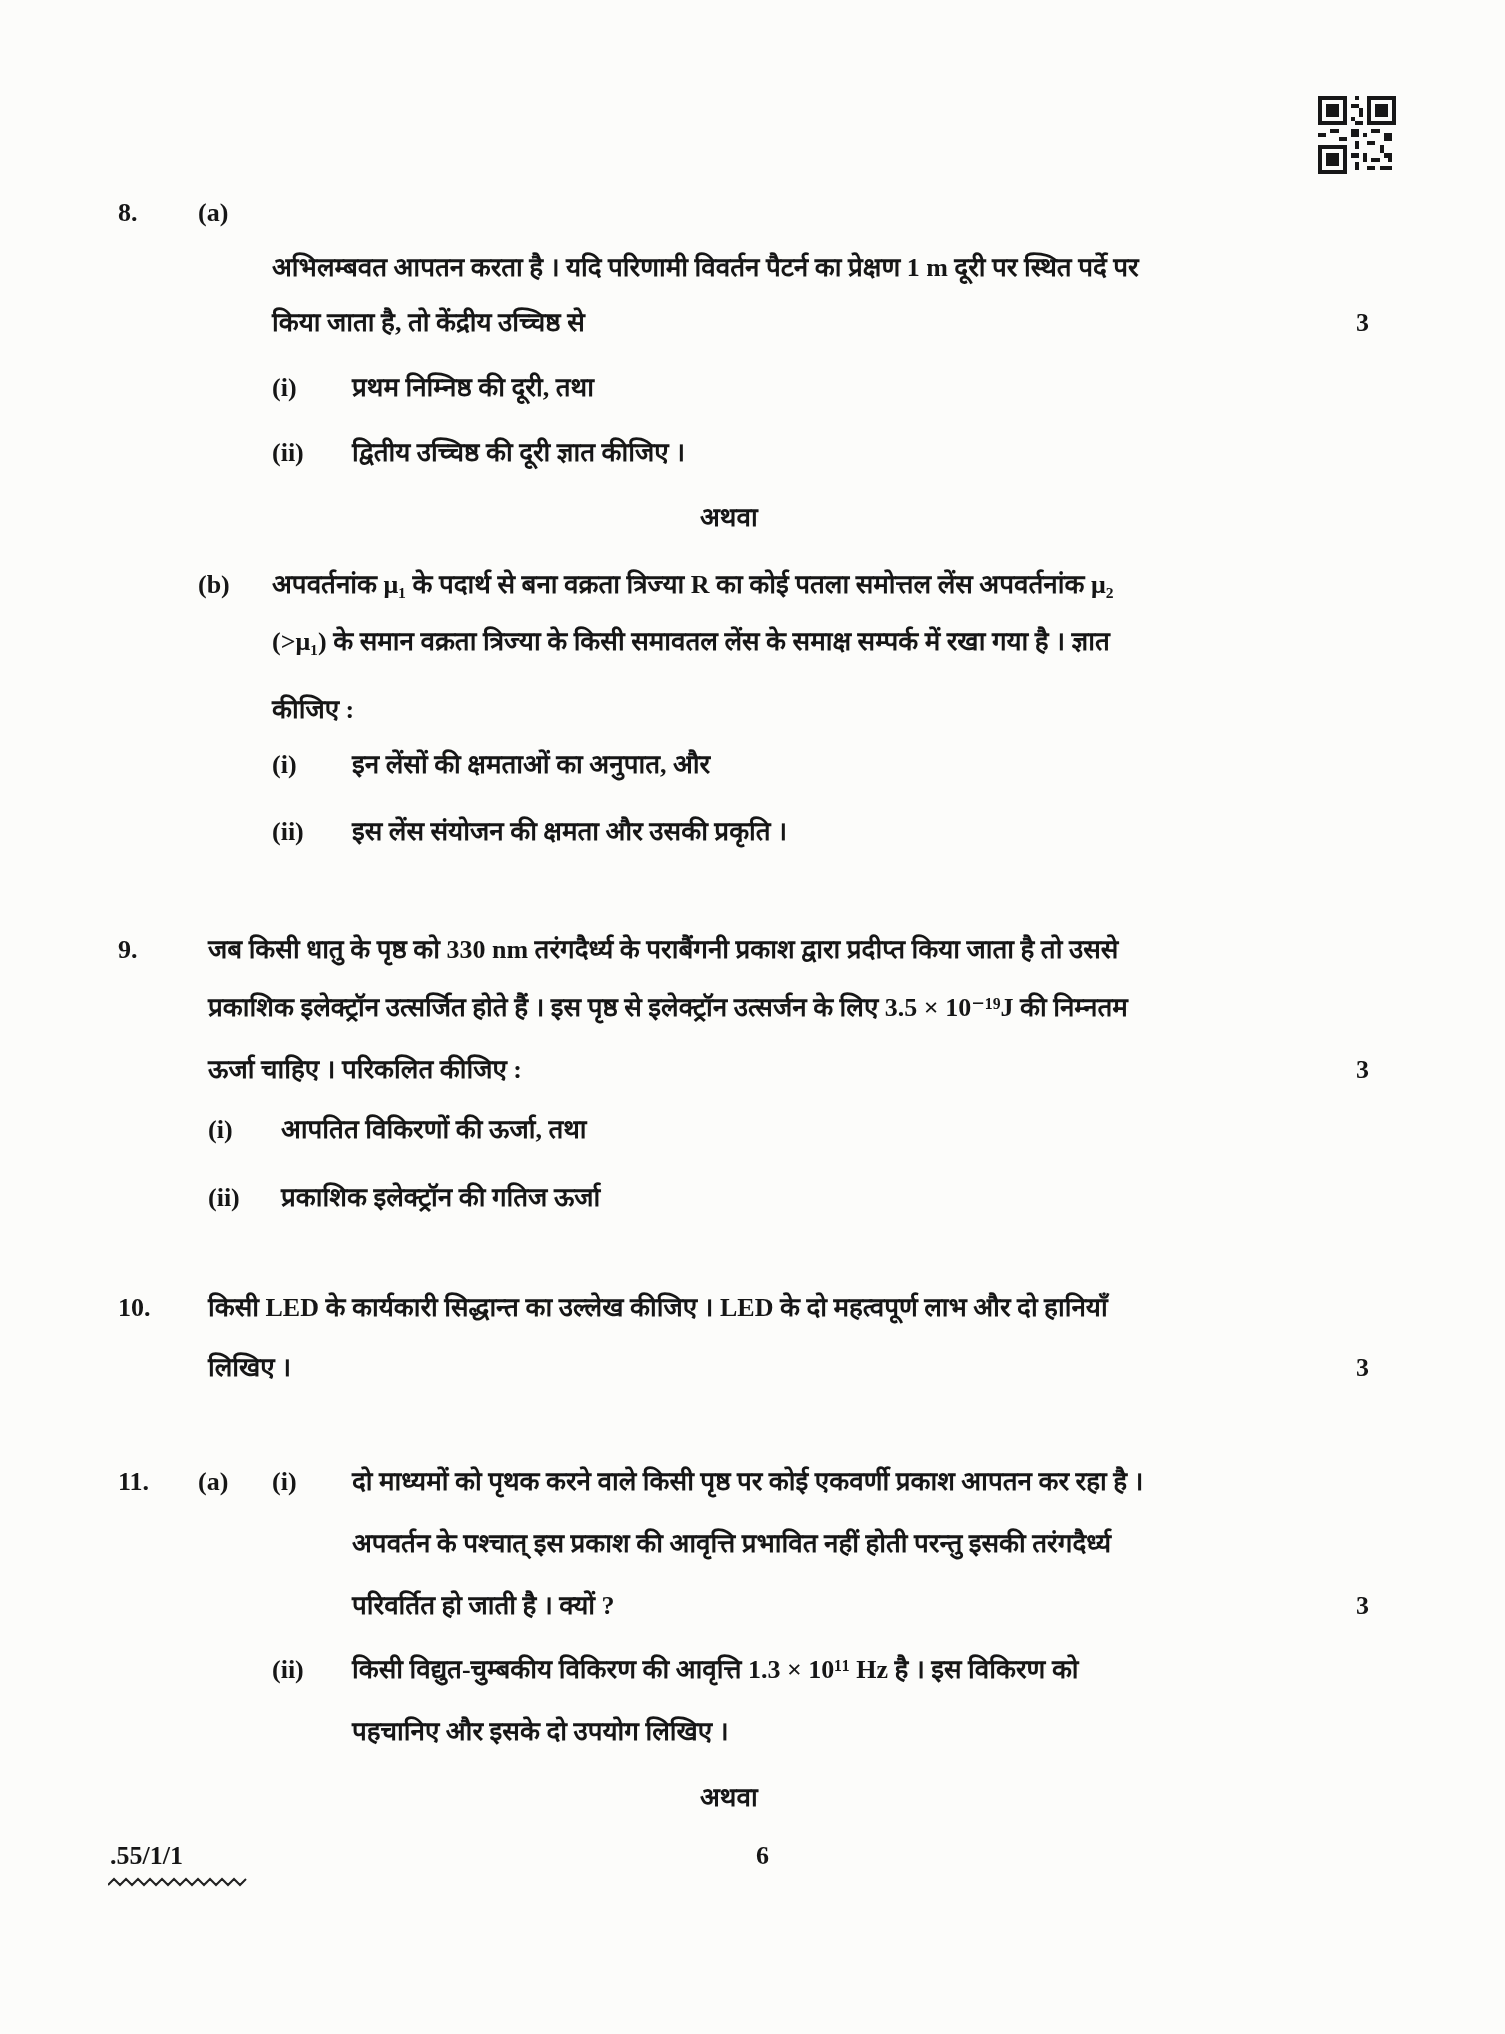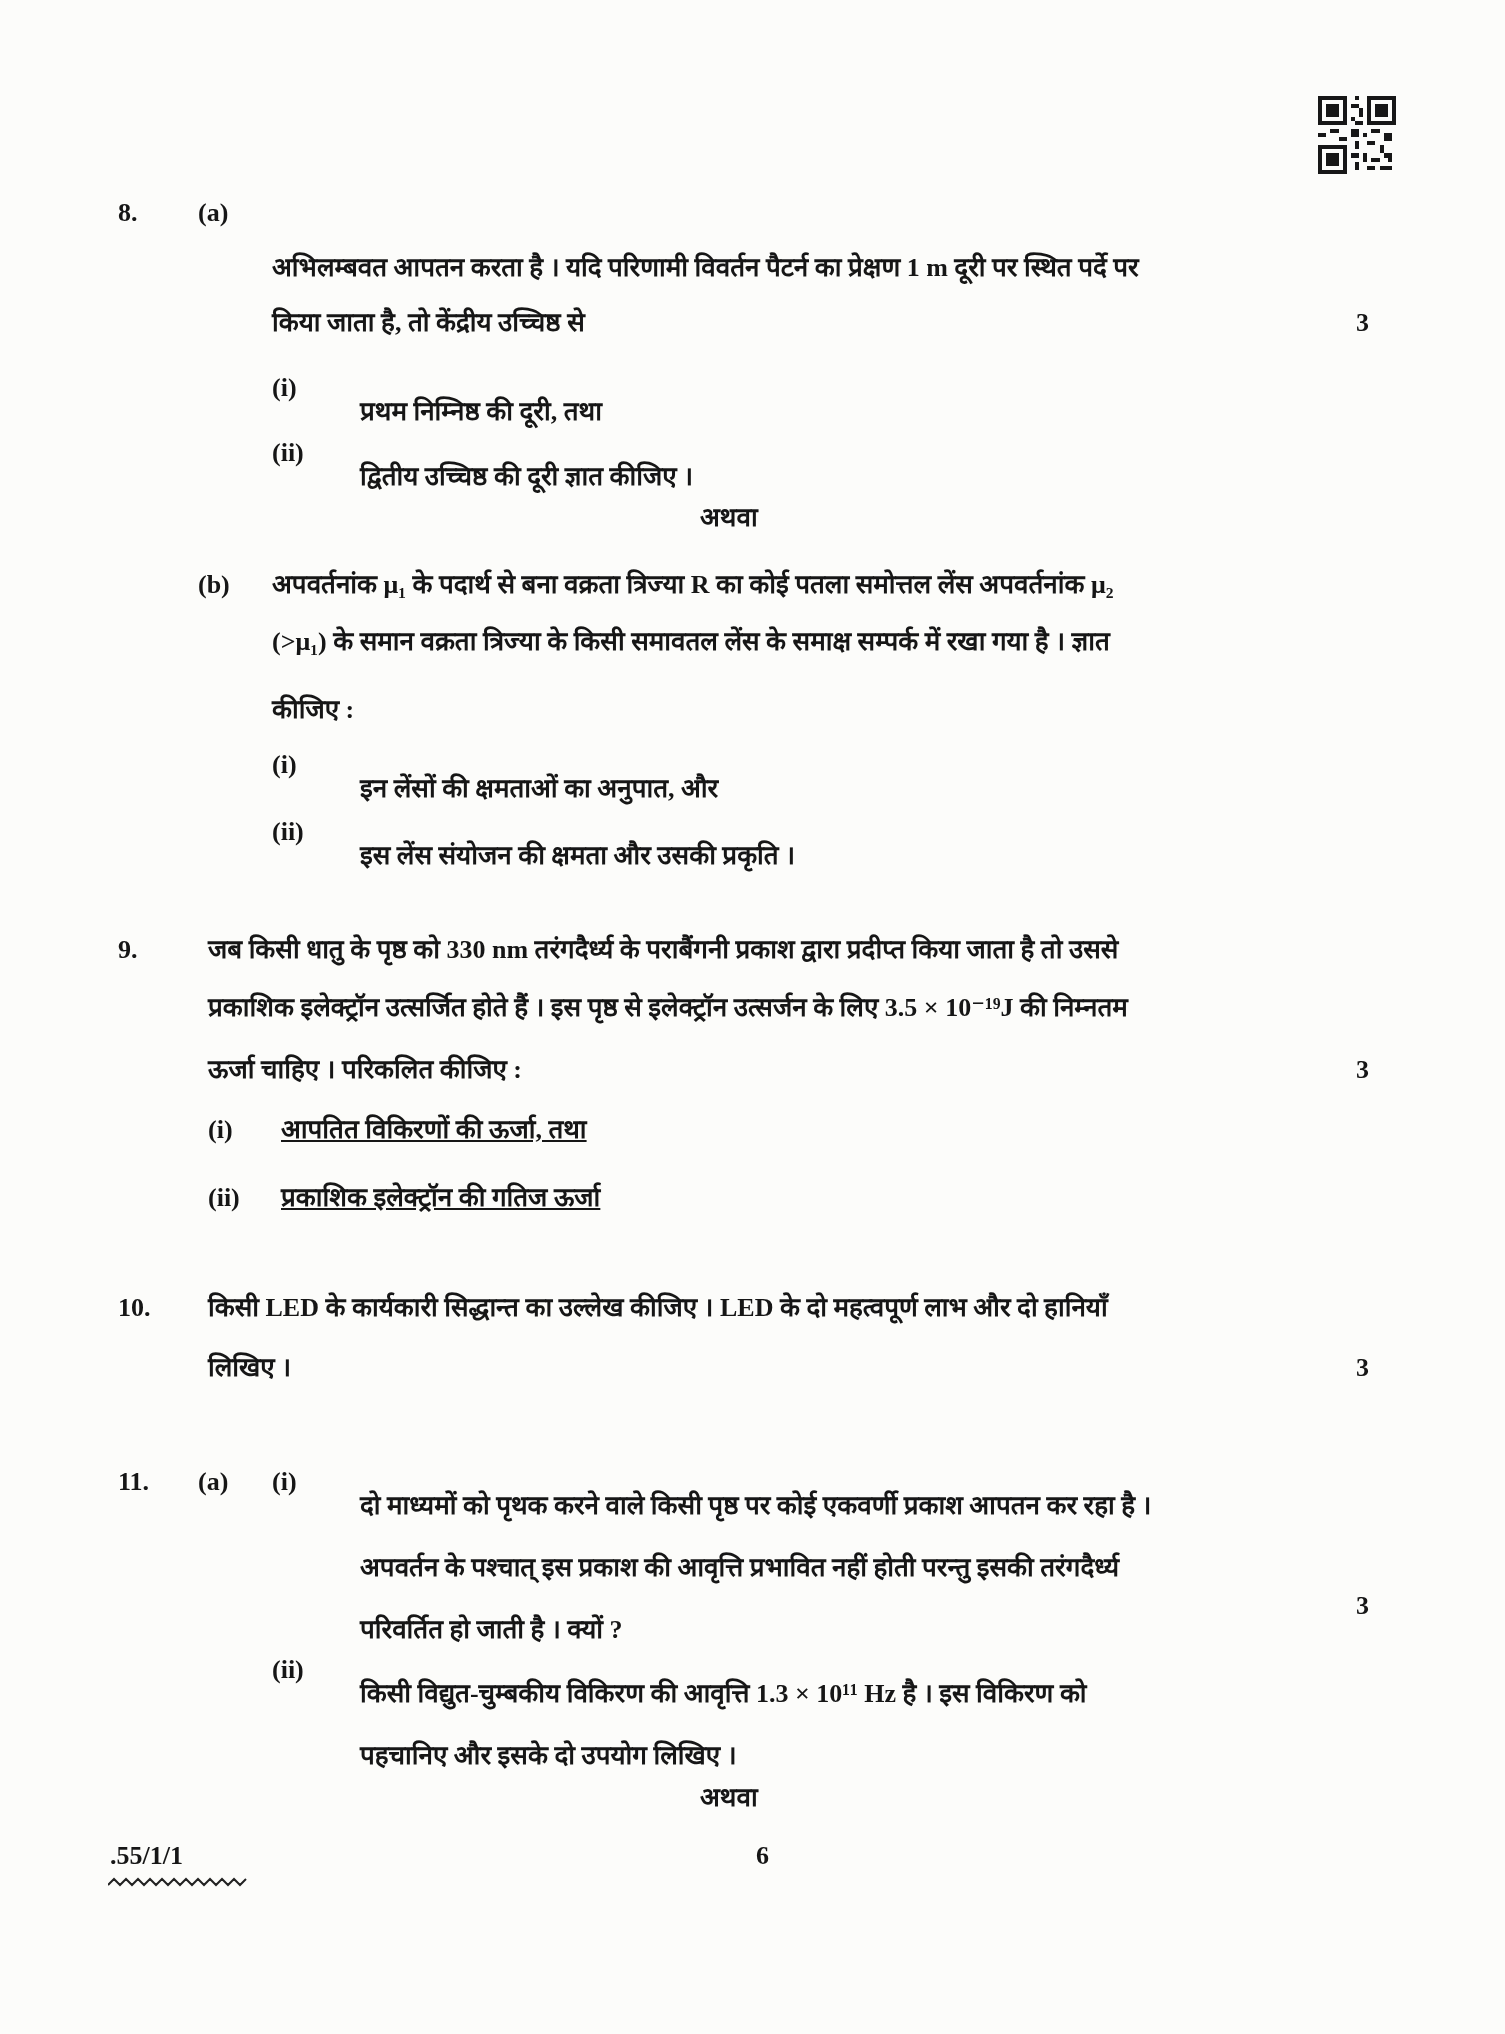--- a/index.html
+++ b/index.html
@@ -16,23 +16,23 @@
   .page span{
     position:absolute;top:0;
     white-space:nowrap;
     font-size:26px;
     font-weight:600;
     line-height:40px;
   }
   .qnum{left:118px;}
   .lblA{left:198px;}
   .tx272{left:272px;}
-  .tx352{left:360px;margin-top:24px;}
+  .tx352{left:352px;}
   .tx196{left:208px;}
-  .tx281{left:281px;text-decoration:underline;}
+  .tx281{left:281px;}
   .marks{left:1356px;font-weight:700;font-size:27px;}
   .or-word{left:700px;font-weight:700;font-size:27px;}
   .footer-code{left:110px;font-weight:700;font-size:26px;}
   .footer-page{left:756px;font-weight:600;font-size:26px;}
   .zigzag{position:absolute;left:108px;top:40px;}
   .qr{position:absolute;left:1318px;top:94px;width:78px;height:82px;}
 </style>
 </head>
 <body>
 

